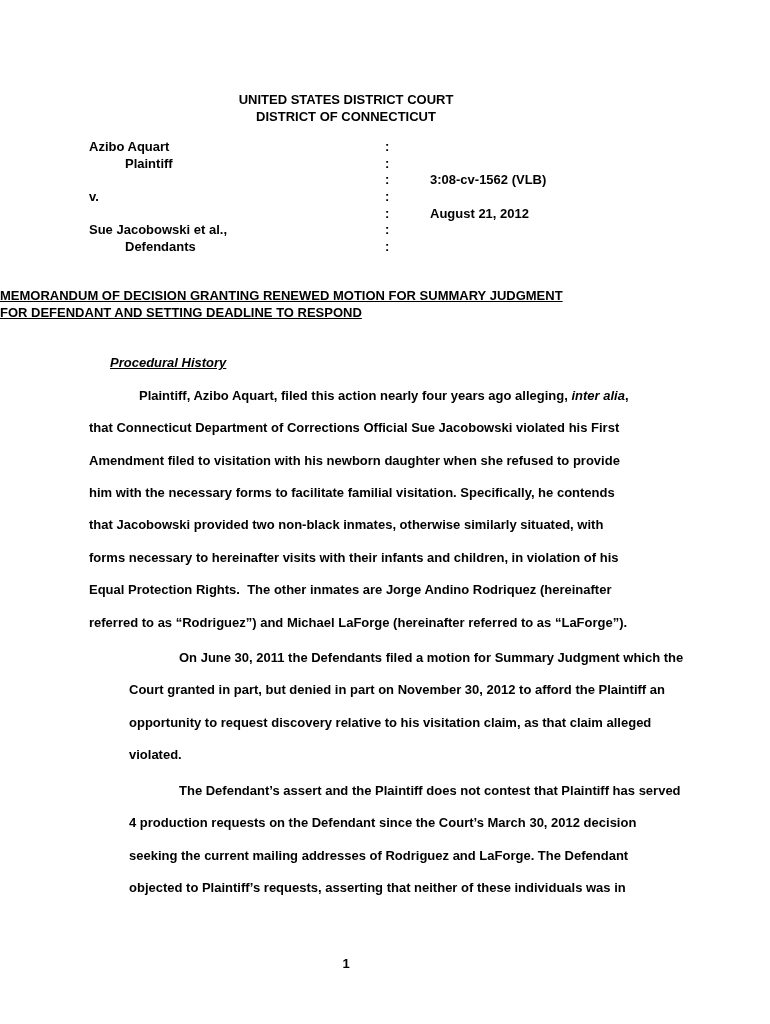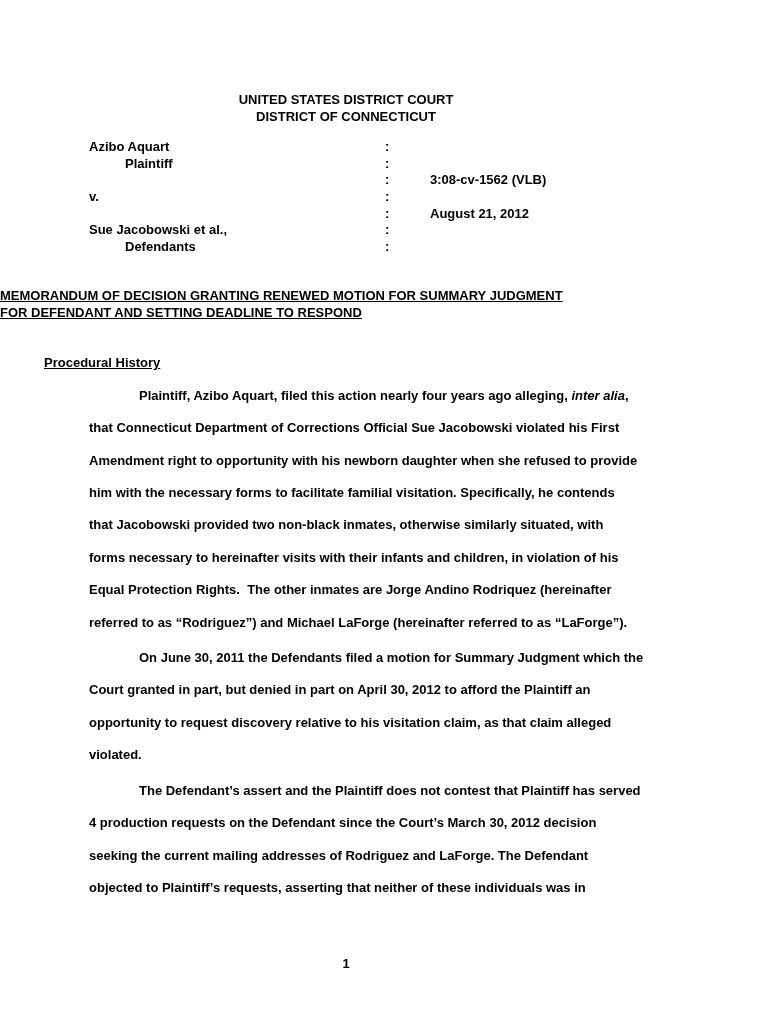--- a/index.html
+++ b/index.html
@@ -30,31 +30,32 @@
   .cap-indent { padding-left: 36px; }
   .cap-colon { position: absolute; left: 296px; top: 0; }
   .cap-right { position: absolute; left: 341px; top: 0; text-align: right; }
   .doc-title {
     margin-top: 31px;
     line-height: 17px;
   }
   .doc-title .u { text-decoration: underline; }
   .section-heading {
     margin-top: 33px;
-    margin-left: 44px;
+    margin-left: 110px;
     text-decoration: underline;
     line-height: 17px;
+    font-style: italic;
   }
   .body-text {
     margin-top: 9px;
     margin-left: 89px;
     margin-right: 80px;
   }
   .paragraph { margin: 0; }
-  .paragraph + .paragraph { margin-top: 3px; }
+  .paragraph + .paragraph { margin-top: 3px; margin-left: 40px; }
   .line {
     line-height: 32.4px;
     white-space: pre;
   }
   .first-line { padding-left: 50px; }
   .italic { font-style: italic; }
   .page-number {
     position: absolute;
     top: 955px;
     left: 0;
@@ -87,30 +88,30 @@
     <div><span class="u">MEMORANDUM OF DECISION GRANTING RENEWED MOTION FOR SUMMARY JUDGMENT</span></div>
     <div><span class="u">FOR DEFENDANT AND SETTING DEADLINE TO RESPOND</span></div>
   </div>
 
   <div class="section-heading">Procedural History</div>
 
   <div class="body-text">
       <div class="paragraph">
         <div class="line first-line"><span>Plaintiff, Azibo Aquart, filed this action nearly four years ago alleging, </span><span class="italic">inter alia</span><span>,</span></div>
         <div class="line"><span>that Connecticut Department of Corrections Official Sue Jacobowski violated his First</span></div>
-        <div class="line"><span>Amendment right to opportunity with his newborn daughter when she refused to provide</span></div>
+        <div class="line"><span>Amendment filed to visitation with his newborn daughter when she refused to provide</span></div>
         <div class="line"><span>him with the necessary forms to facilitate familial visitation. Specifically, he contends</span></div>
         <div class="line"><span>that Jacobowski provided two non-black inmates, otherwise similarly situated, with</span></div>
         <div class="line"><span>forms necessary to hereinafter visits with their infants and children, in violation of his</span></div>
         <div class="line"><span>Equal Protection Rights.  The other inmates are Jorge Andino Rodriquez (hereinafter</span></div>
         <div class="line"><span>referred to as “Rodriguez”) and Michael LaForge (hereinafter referred to as “LaForge”).</span></div>
       </div>
       <div class="paragraph">
         <div class="line first-line"><span>On June 30, 2011 the Defendants filed a motion for Summary Judgment which the</span></div>
-        <div class="line"><span>Court granted in part, but denied in part on April 30, 2012 to afford the Plaintiff an</span></div>
+        <div class="line"><span>Court granted in part, but denied in part on November 30, 2012 to afford the Plaintiff an</span></div>
         <div class="line"><span>opportunity to request discovery relative to his visitation claim, as that claim alleged</span></div>
         <div class="line"><span>violated.</span></div>
       </div>
       <div class="paragraph">
         <div class="line first-line"><span>The Defendant’s assert and the Plaintiff does not contest that Plaintiff has served</span></div>
         <div class="line"><span>4 production requests on the Defendant since the Court’s March 30, 2012 decision</span></div>
         <div class="line"><span>seeking the current mailing addresses of Rodriguez and LaForge. The Defendant</span></div>
         <div class="line"><span>objected to Plaintiff’s requests, asserting that neither of these individuals was in</span></div>
       </div>
     </div>

